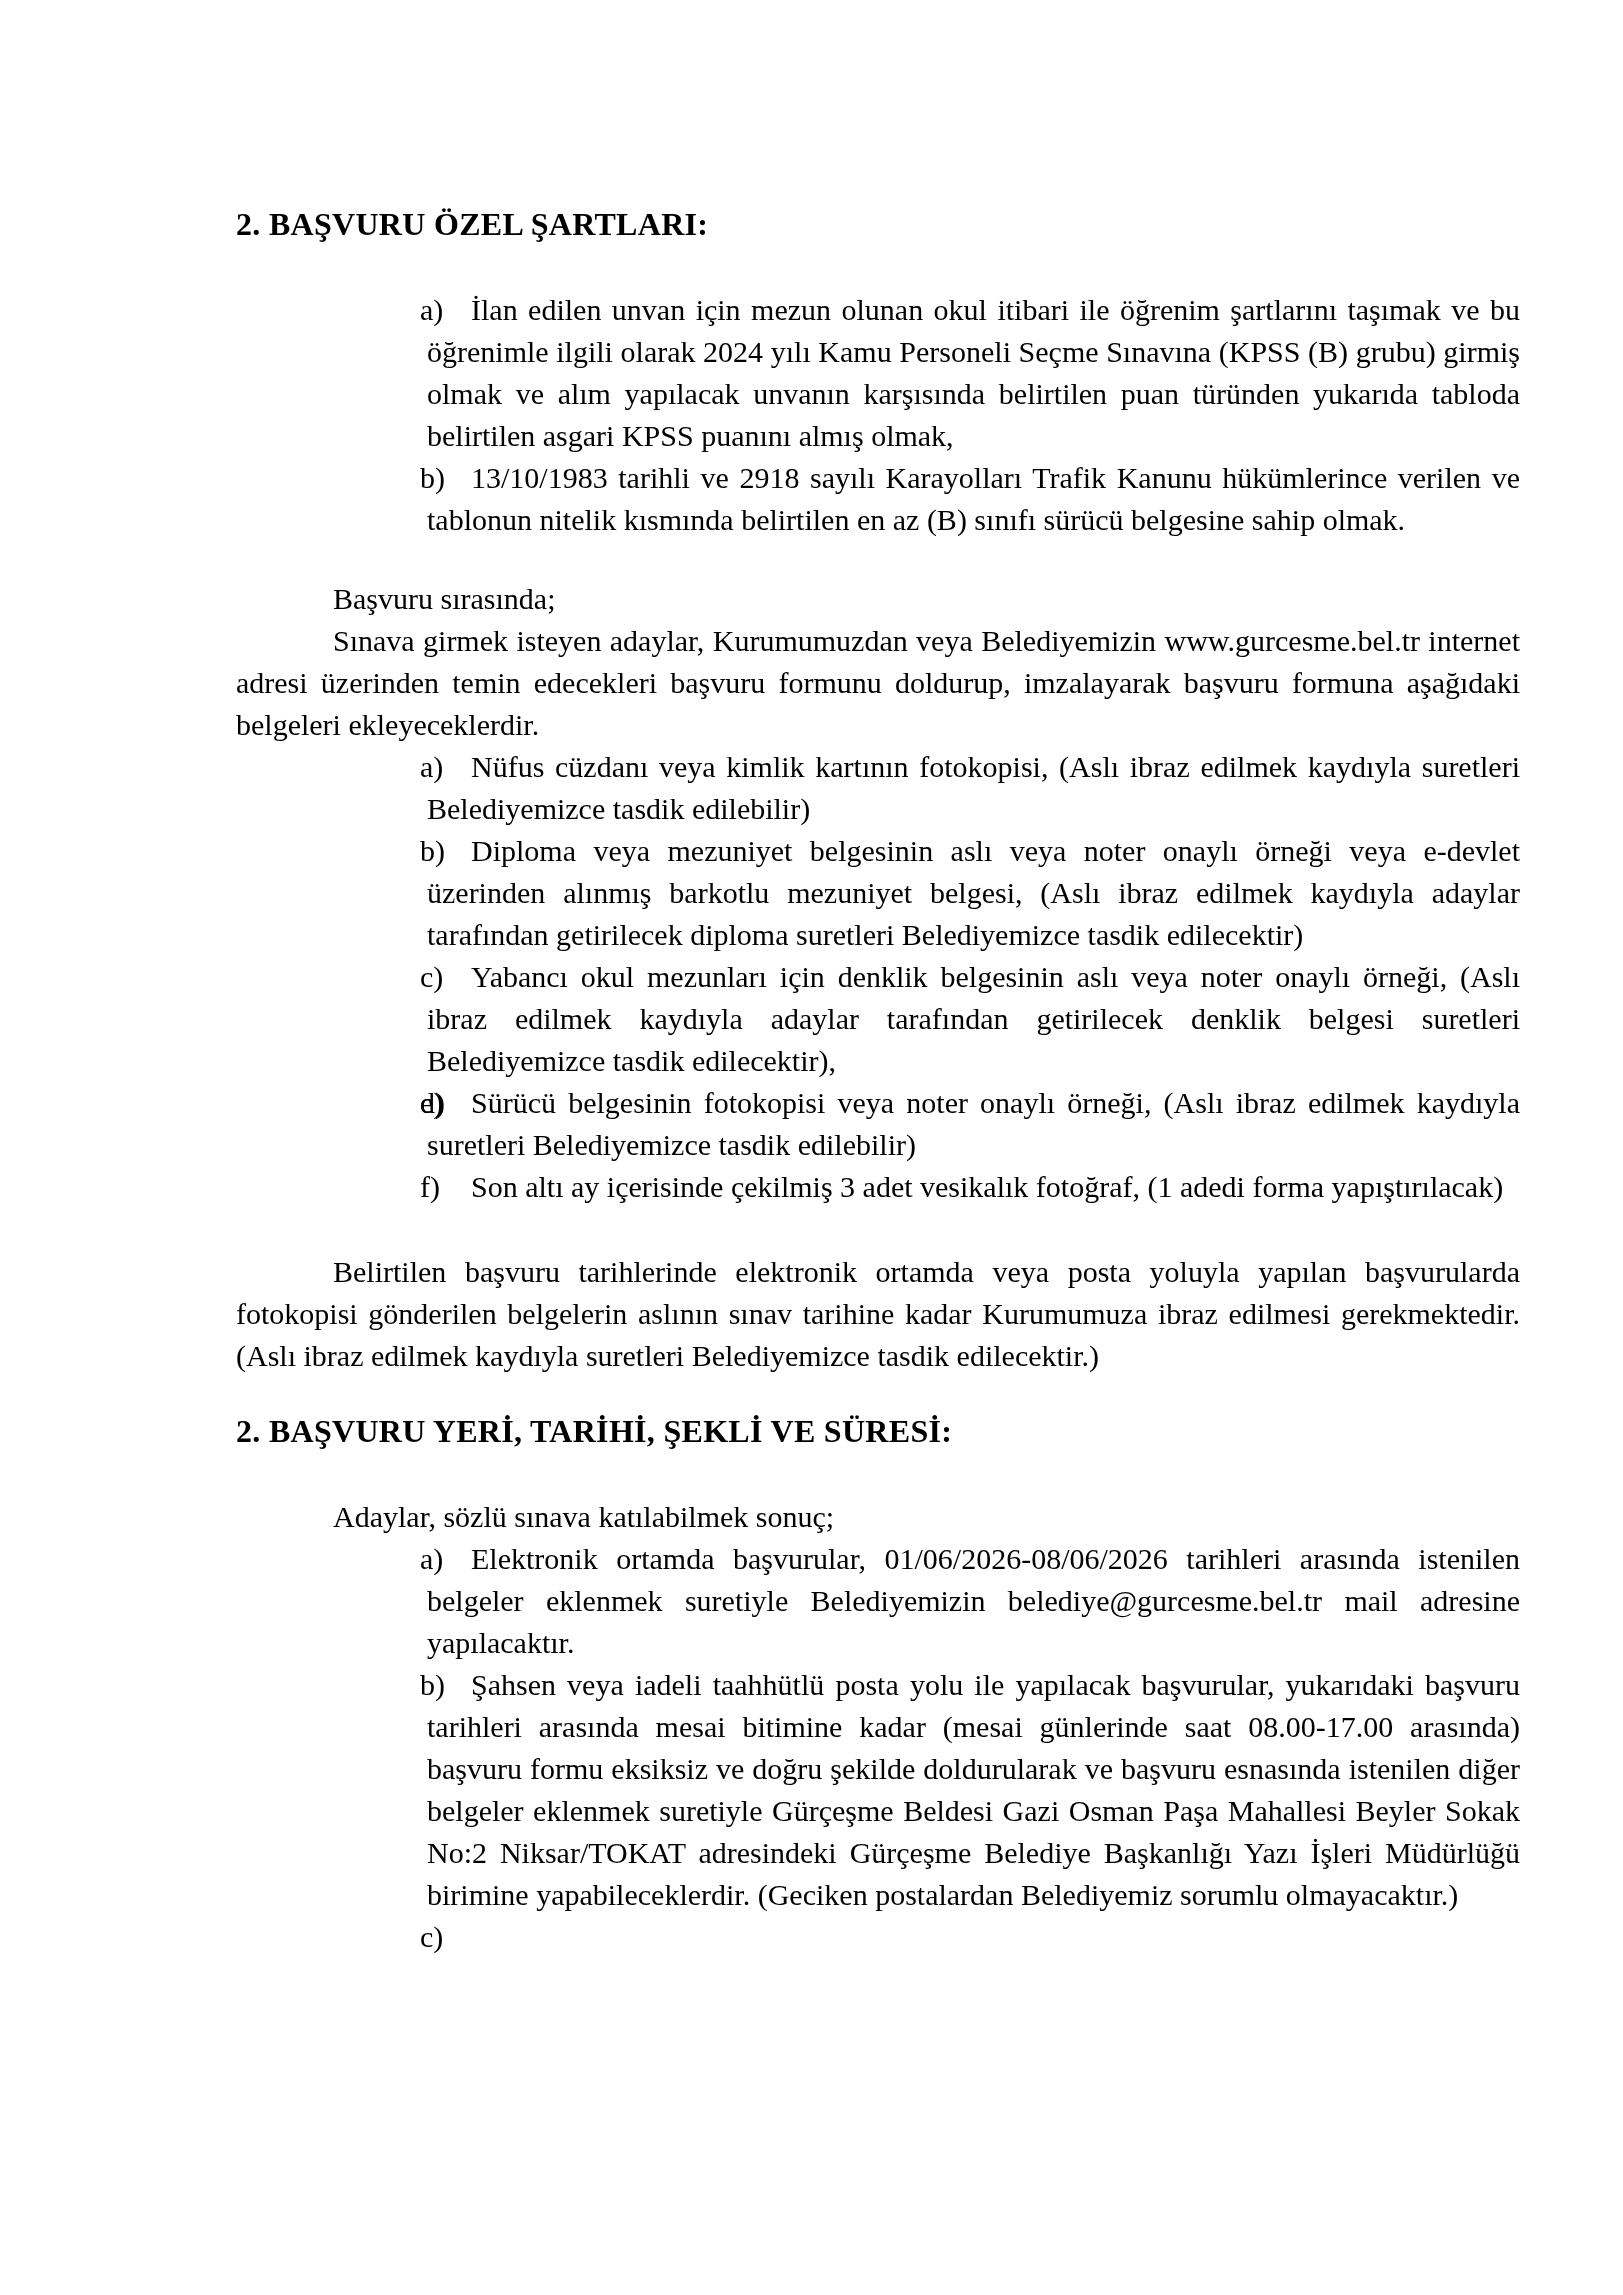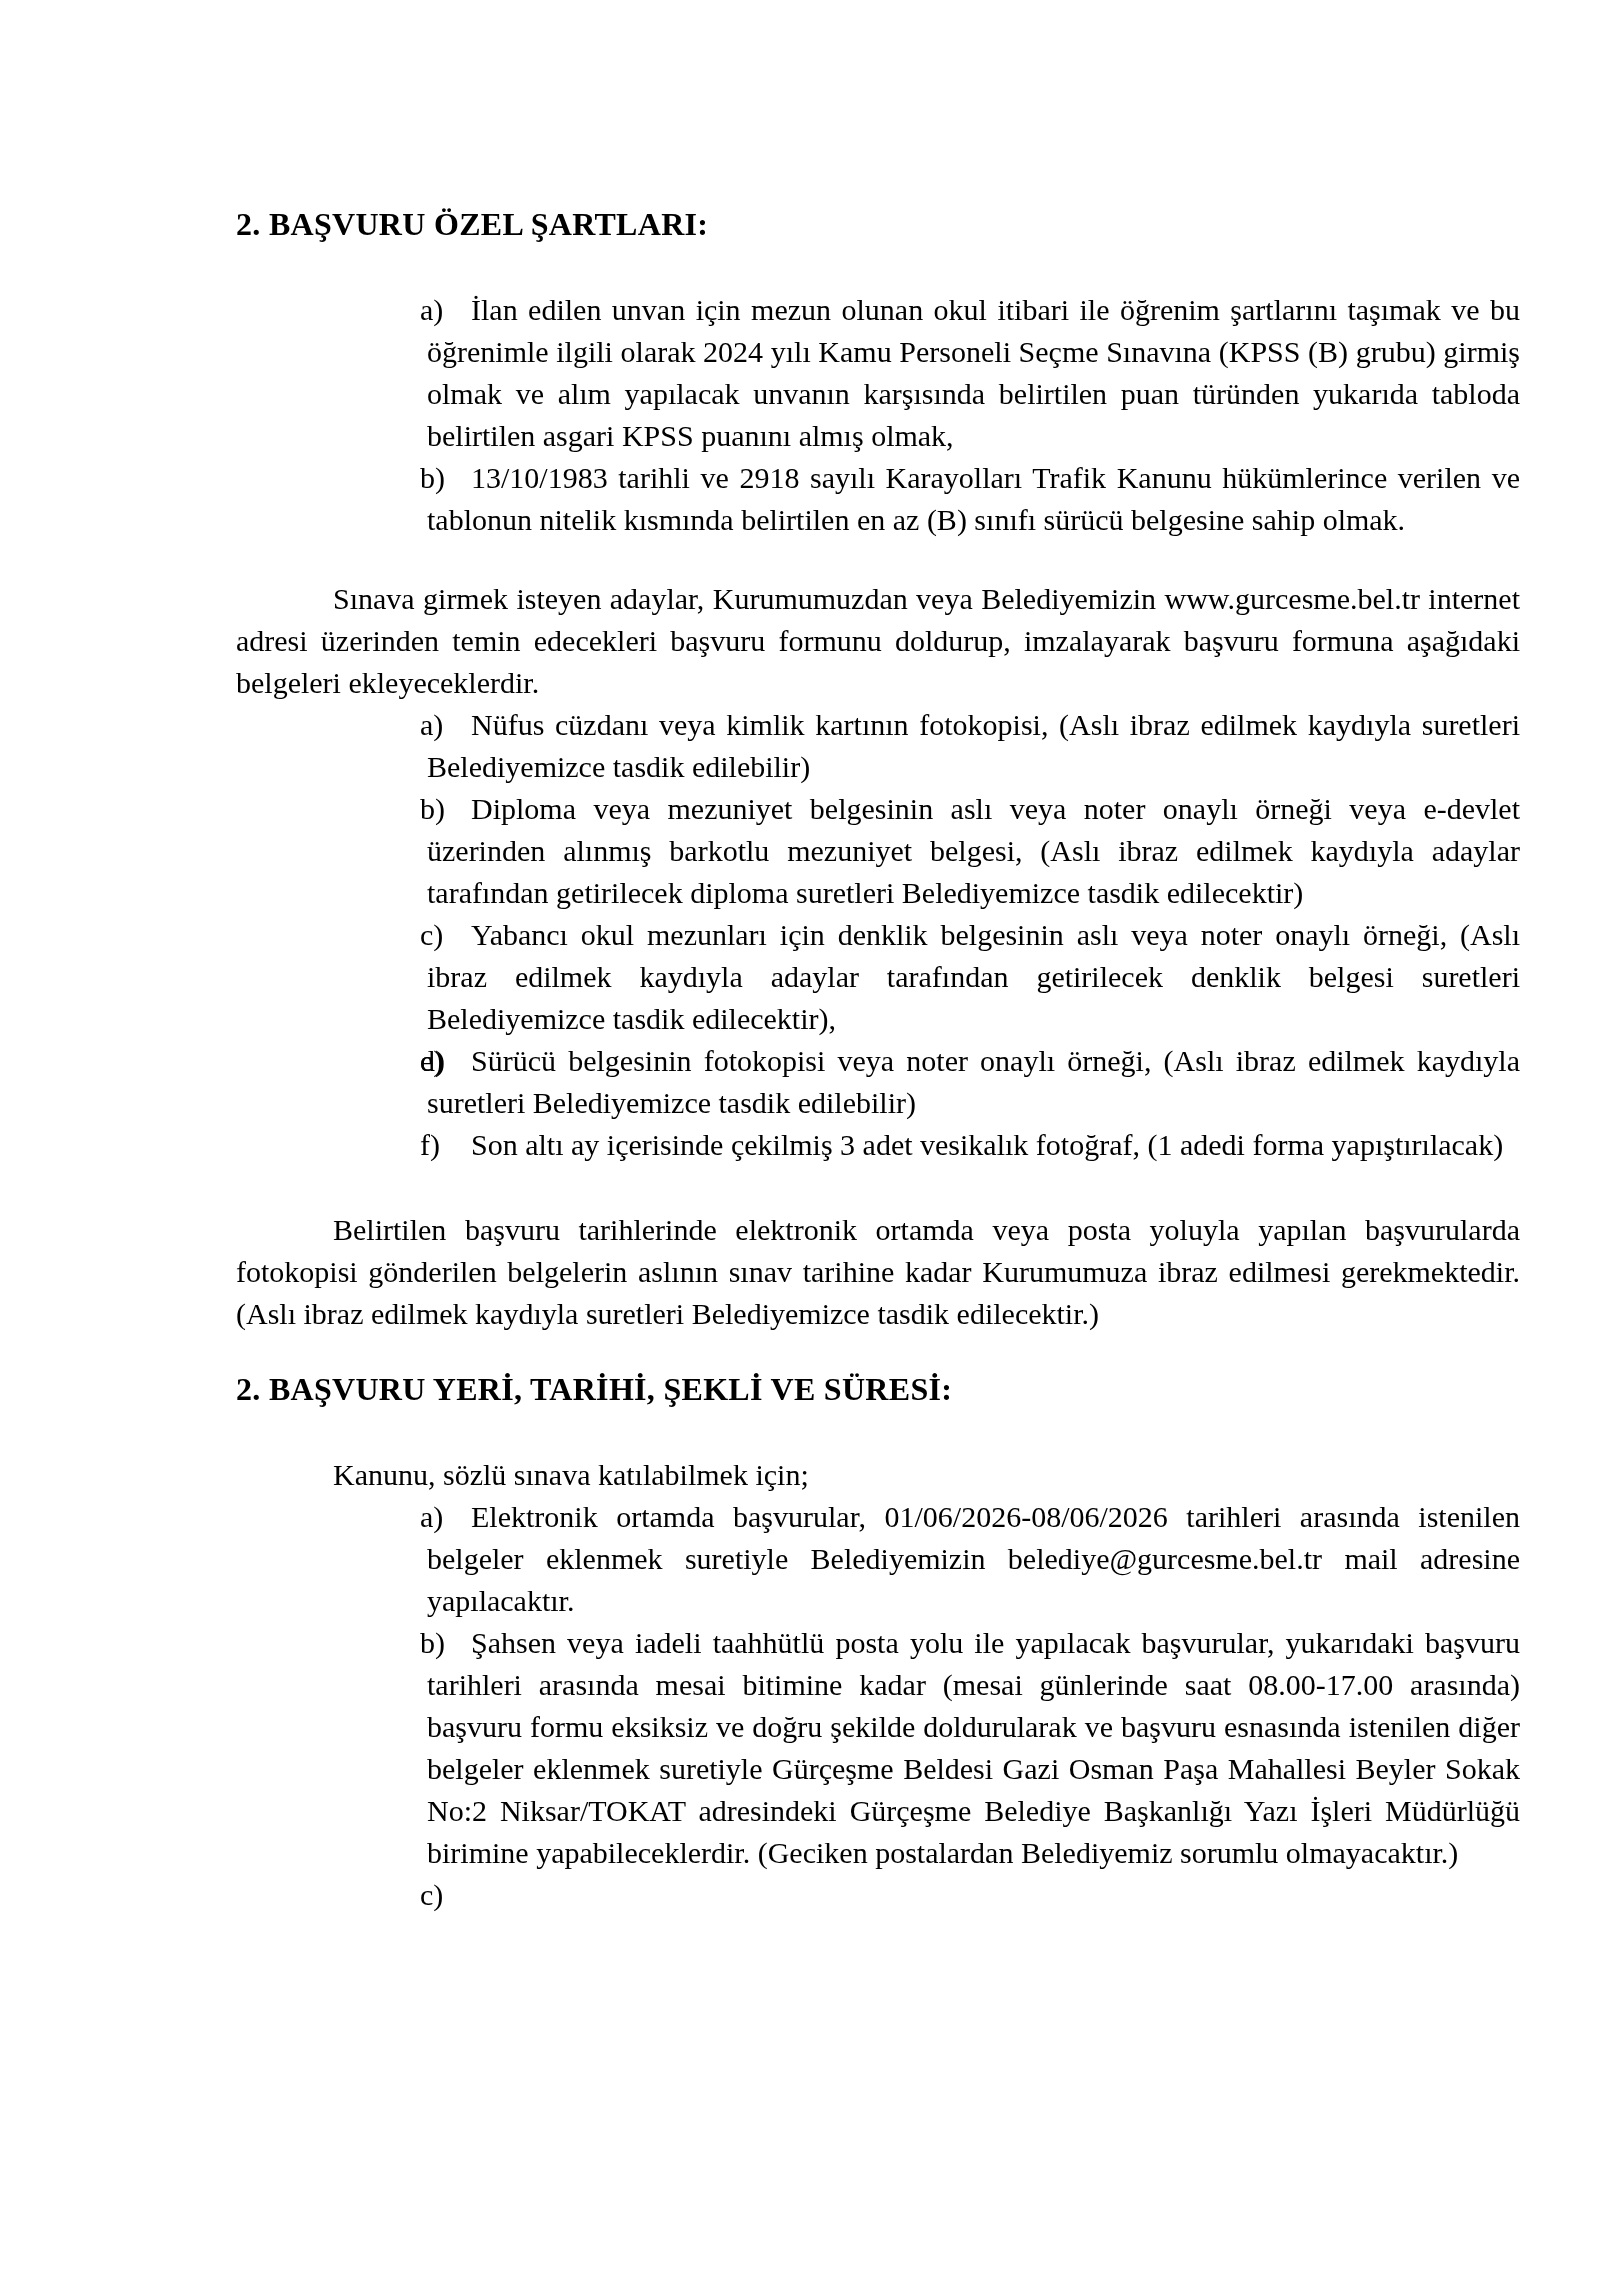--- a/index.html
+++ b/index.html
@@ -69,20 +69,21 @@
       </div>
       <div class="item">
         <span class="lbl">b)</span>
         <span>13/10/1983 tarihli ve 2918 sayılı Karayolları Trafik Kanunu hükümlerince verilen ve tablonun nitelik kısmında belirtilen en az (B) sınıfı sürücü belgesine sahip olmak.</span>
       </div>
     </div>
   </div>
 
   <div class="sec">
 
+    <p class="para">Başvuru sırasında;</p>
     <p class="para">Sınava girmek isteyen adaylar, Kurumumuzdan veya Belediyemizin www.gurcesme.bel.tr internet adresi üzerinden temin edecekleri başvuru formunu doldurup, imzalayarak başvuru formuna aşağıdaki belgeleri ekleyeceklerdir.</p>
 
     <div>
       <div class="item">
         <span class="lbl">a)</span>
         <span>Nüfus cüzdanı veya kimlik kartının fotokopisi, (Aslı ibraz edilmek kaydıyla suretleri Belediyemizce tasdik edilebilir)</span>
       </div>
       <div class="item">
         <span class="lbl">b)</span>
         <span>Diploma veya mezuniyet belgesinin aslı veya noter onaylı örneği veya e-devlet üzerinden alınmış barkotlu mezuniyet belgesi, (Aslı ibraz edilmek kaydıyla adaylar tarafından getirilecek diploma suretleri Belediyemizce tasdik edilecektir)</span>
@@ -103,21 +104,21 @@
         <span>Son altı ay içerisinde çekilmiş 3 adet vesikalık fotoğraf, (1 adedi forma yapıştırılacak)</span>
       </div>
     </div>
 
     <p class="para closing">Belirtilen başvuru tarihlerinde elektronik ortamda veya posta yoluyla yapılan başvurularda fotokopisi gönderilen belgelerin aslının sınav tarihine kadar Kurumumuza ibraz edilmesi gerekmektedir. (Aslı ibraz edilmek kaydıyla suretleri Belediyemizce tasdik edilecektir.)</p>
   </div>
 
   <div class="sec">
     <h2 class="heading">2. BAŞVURU YERİ, TARİHİ, ŞEKLİ VE SÜRESİ:</h2>
 
-    <p class="para">Kanunu, sözlü sınava katılabilmek için;</p>
+    <p class="para">Adaylar, sözlü sınava katılabilmek sonuç;</p>
 
     <div>
       <div class="item">
         <span class="lbl">a)</span>
         <span>Elektronik ortamda başvurular, 01/06/2026-08/06/2026 tarihleri arasında istenilen belgeler eklenmek suretiyle Belediyemizin belediye@gurcesme.bel.tr mail adresine yapılacaktır.</span>
       </div>
       <div class="item">
         <span class="lbl">b)</span>
         <span>Şahsen veya iadeli taahhütlü posta yolu ile yapılacak başvurular, yukarıdaki başvuru tarihleri arasında mesai bitimine kadar (mesai günlerinde saat 08.00-17.00 arasında) başvuru formu eksiksiz ve doğru şekilde doldurularak ve başvuru esnasında istenilen diğer belgeler eklenmek suretiyle Gürçeşme Beldesi Gazi Osman Paşa Mahallesi Beyler Sokak No:2 Niksar/TOKAT adresindeki Gürçeşme Belediye Başkanlığı Yazı İşleri Müdürlüğü birimine yapabileceklerdir. (Geciken postalardan Belediyemiz sorumlu olmayacaktır.)</span>
       </div>

